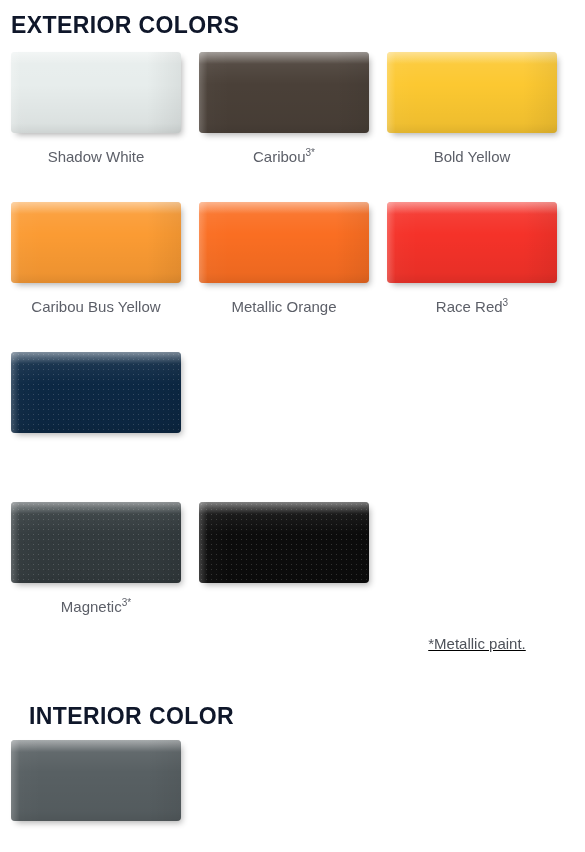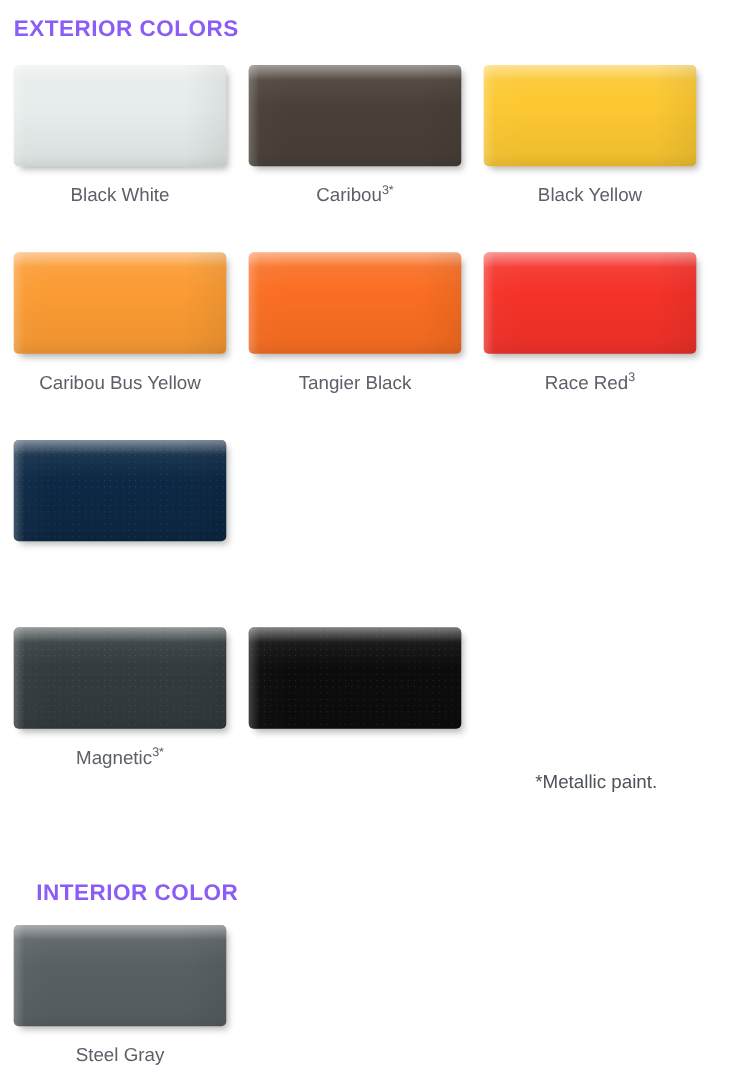--- a/index.html
+++ b/index.html
@@ -19,24 +19,24 @@
   .page {
     position: relative;
     width: 585px;
     height: 852px;
     padding: 0;
     box-sizing: border-box;
   }
 
   
   .section-heading {
-    font-size: 18px;
+    font-size: 23px;
     font-weight: 700;
     letter-spacing: 0.4px;
-    color: #8b5cf6;
+    color: #0f172a;
     font-family: "Liberation Sans", sans-serif;
     margin: 0;
     padding: 0;
     line-height: 1;
     text-transform: uppercase;
   }
   #exterior-heading-wrap {
     position: absolute;
     left: 11px;
     top: 14px;
@@ -135,21 +135,22 @@
     vertical-align: super;
     line-height: 0;
   }
 
   
   .footnote-cell {
     width: 180px;
     margin-left: 8px;
     box-sizing: border-box;
     display: flex;
-    align-items: center;
+    align-items: flex-end;
+    text-decoration: underline;
   }
   .footnote-text {
     width: 180px;
     text-align: center;
     font-size: 15px;
     color: #4e525a;
     font-family: "Liberation Sans", sans-serif;
     padding-top: 97px;
     white-space: nowrap;
   }
@@ -170,47 +171,47 @@
   <div id="exterior-heading-wrap">
     <h2 class="section-heading">EXTERIOR COLORS</h2>
   </div>
 
   <div class="swatch-grid" id="exterior-grid">
       <div class="swatch-row">
         <div class="swatch-cell">
           <div class="chip-holder">
             <div class="chip" title="Oxford White" style="background: rgb(231, 237, 236);"></div>
           </div>
-          <span class="swatch-label">Black White</span>
+          <span class="swatch-label">Shadow White</span>
         </div>
         <div class="swatch-cell">
           <div class="chip-holder">
             <div class="chip" title="Caribou" style="background: rgb(74, 64, 56);"></div>
           </div>
           <span class="swatch-label">Caribou<sup>3*</sup></span>
         </div>
         <div class="swatch-cell">
           <div class="chip-holder">
             <div class="chip" title="Bold Yellow" style="background: rgb(252, 200, 49);"></div>
           </div>
-          <span class="swatch-label">Black Yellow</span>
+          <span class="swatch-label">Bold Yellow</span>
         </div>
       </div>
       <div class="swatch-row">
         <div class="swatch-cell">
           <div class="chip-holder">
             <div class="chip" title="School Bus Yellow" style="background: rgb(251, 155, 51);"></div>
           </div>
           <span class="swatch-label">Caribou Bus Yellow</span>
         </div>
         <div class="swatch-cell">
           <div class="chip-holder">
             <div class="chip" title="Tangier Orange" style="background: rgb(250, 110, 34);"></div>
           </div>
-          <span class="swatch-label">Tangier Black</span>
+          <span class="swatch-label">Metallic Orange</span>
         </div>
         <div class="swatch-cell">
           <div class="chip-holder">
             <div class="chip" title="Race Red" style="background: rgb(245, 50, 41);"></div>
           </div>
           <span class="swatch-label">Race Red<sup>3</sup></span>
         </div>
       </div>
       <div class="swatch-row">
         <div class="swatch-cell">
@@ -246,18 +247,17 @@
   <div id="interior-heading-wrap">
     <h2 class="section-heading">INTERIOR COLOR</h2>
   </div>
 
   <div class="interior-grid" id="interior-grid">
       <div class="swatch-row">
         <div class="swatch-cell">
           <div class="chip-holder">
             <div class="chip" title="Steel Gray" style="background: rgb(88, 96, 99);"></div>
           </div>
-          <span class="swatch-label">Steel Gray</span>
         </div>
       </div>
     </div>
 
 </div>
 
 </body></html>

